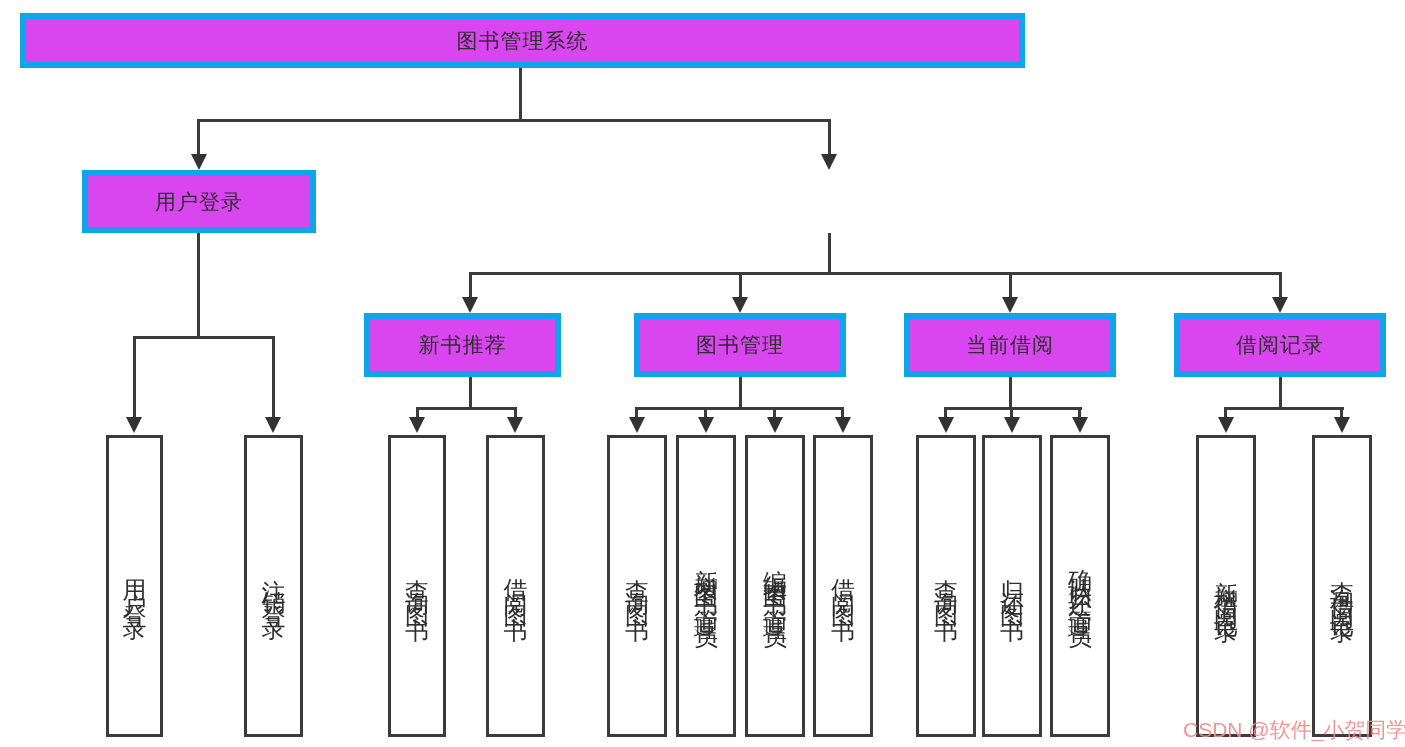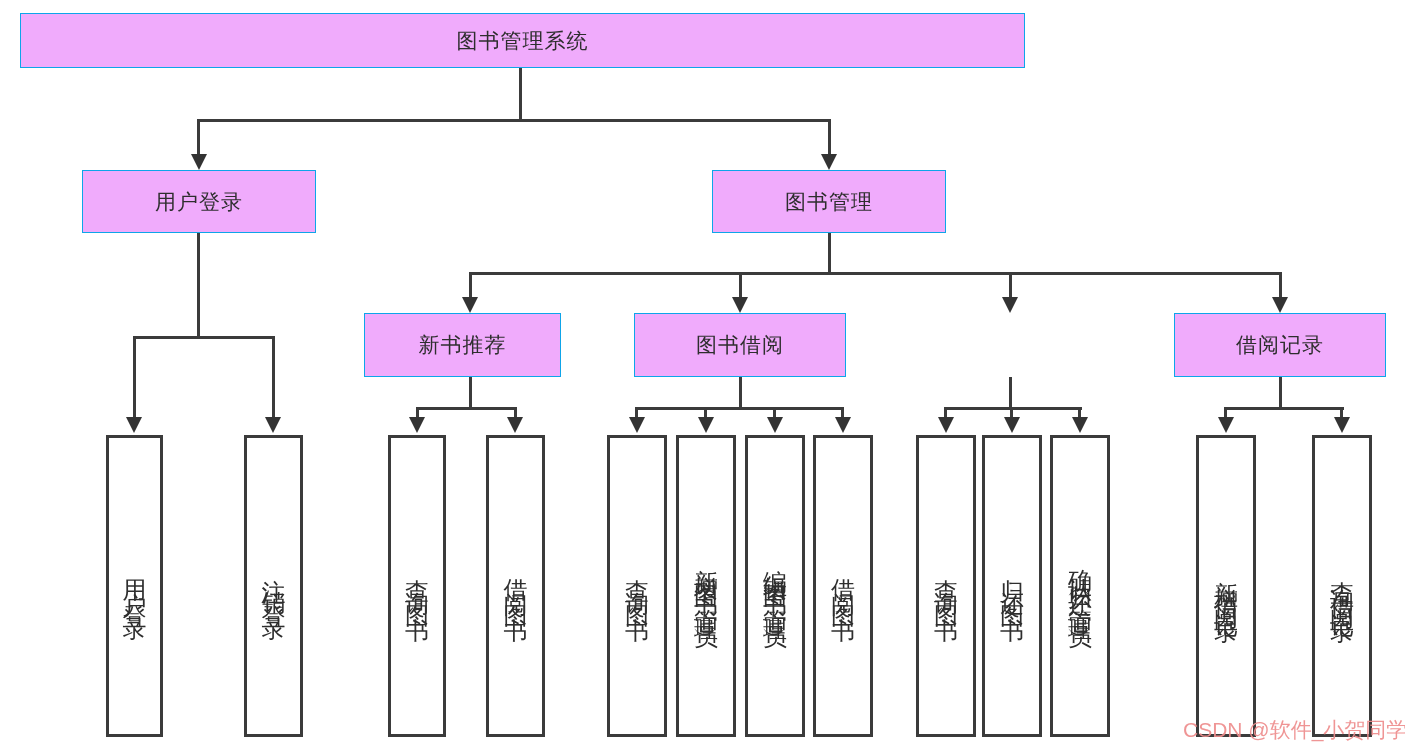--- a/index.html
+++ b/index.html
@@ -7,22 +7,22 @@
     position: relative;
     width: 1405px;
     height: 747px;
     background: #ffffff;
     font-family: "Liberation Sans", "DejaVu Sans", sans-serif;
     overflow: hidden;
   }
   .hbox {
     position: absolute;
     box-sizing: border-box;
-    border: 1px solid #0ea5e9;
-    background: #f0abfc;
+    border: 6px solid #0ea5e9;
+    background: #d946ef;
     display: flex;
     align-items: center;
     justify-content: center;
     font-size: 21px;
     color: #2e2e2e;
     letter-spacing: 1px;
   }
   .vbox {
     position: absolute;
     top: 435px;
@@ -68,29 +68,29 @@
 
 <div class="stage">
 
   <div class="hbox" style="left:20px;top:13px;width:1005px;height:55px">
     <span>图书管理系统</span>
   </div>
 
   <div class="hbox" style="left:82px;top:170px;width:234px;height:63px">
     <span>用户登录</span>
   </div>
-  <div class="hbox" style="left:712px;top:170px;width:234px;height:63px">
-    <span>图书管理</span>
-  </div>
 
   <div class="hbox" style="left:364px;top:313px;width:197px;height:64px">
     <span>新书推荐</span>
   </div>
   <div class="hbox" style="left:634px;top:313px;width:212px;height:64px">
-    <span>图书借阅</span>
+    <span>图书管理</span>
+  </div>
+  <div class="hbox" style="left:904px;top:313px;width:212px;height:64px">
+    <span>当前借阅</span>
   </div>
   <div class="hbox" style="left:1174px;top:313px;width:212px;height:64px">
     <span>借阅记录</span>
   </div>
 
   <div class="vbox" style="left:106px;width:57px">
     <span class="vtext roomy">用户登录</span>
   </div>
   <div class="vbox" style="left:244px;width:59px">
     <span class="vtext roomy">注销登录</span>

